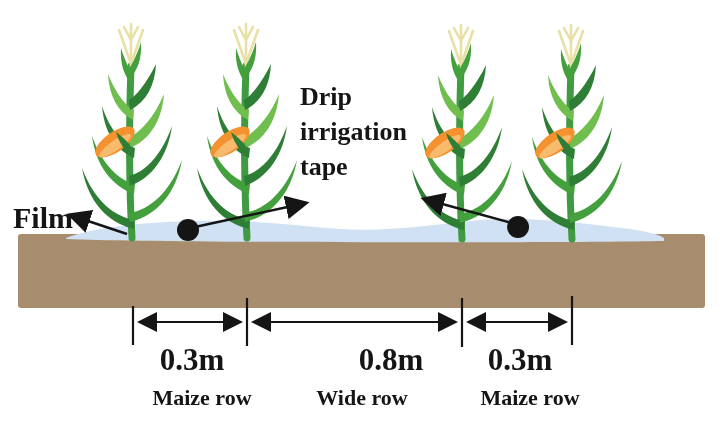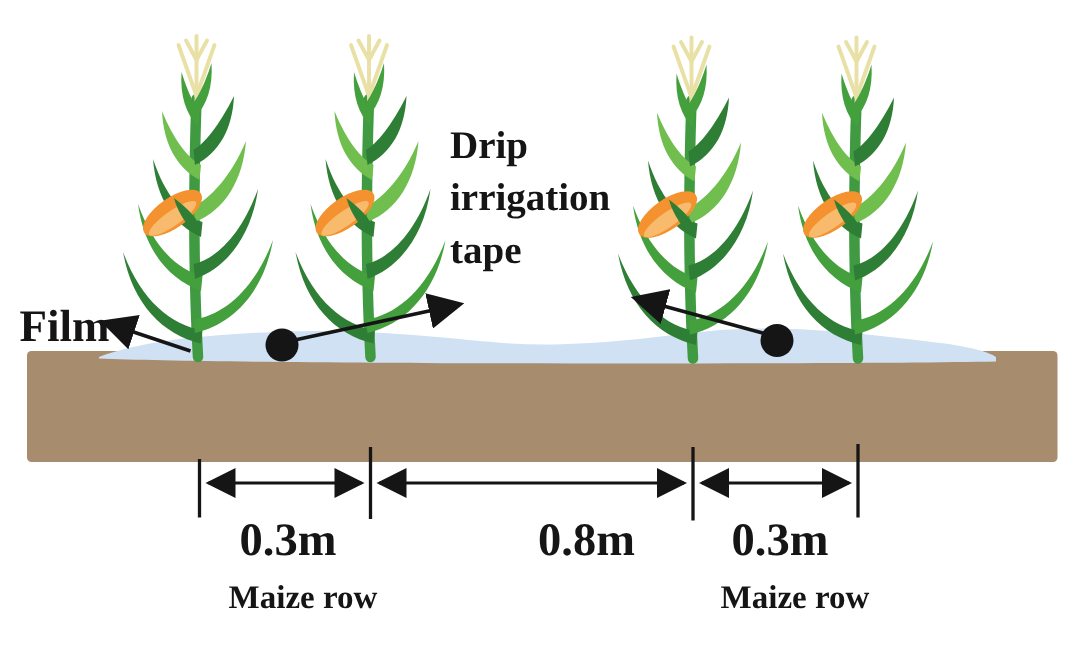--- a/index.html
+++ b/index.html
@@ -102,14 +102,15 @@
 
   <div class="lbl film-lbl">Film</div>
 
   <div class="lbl drip-lbl">Drip irrigation tape</div>
 
   <div class="lbl dim-val dim1">0.3m</div>
   <div class="lbl dim-val dim2">0.8m</div>
   <div class="lbl dim-val dim3">0.3m</div>
 
   <div class="lbl row-lbl row1">Maize row</div>
+  <div class="lbl row-lbl row2">Wide row</div>
   <div class="lbl row-lbl row3">Maize row</div>
 </div>
 
 </body></html>

